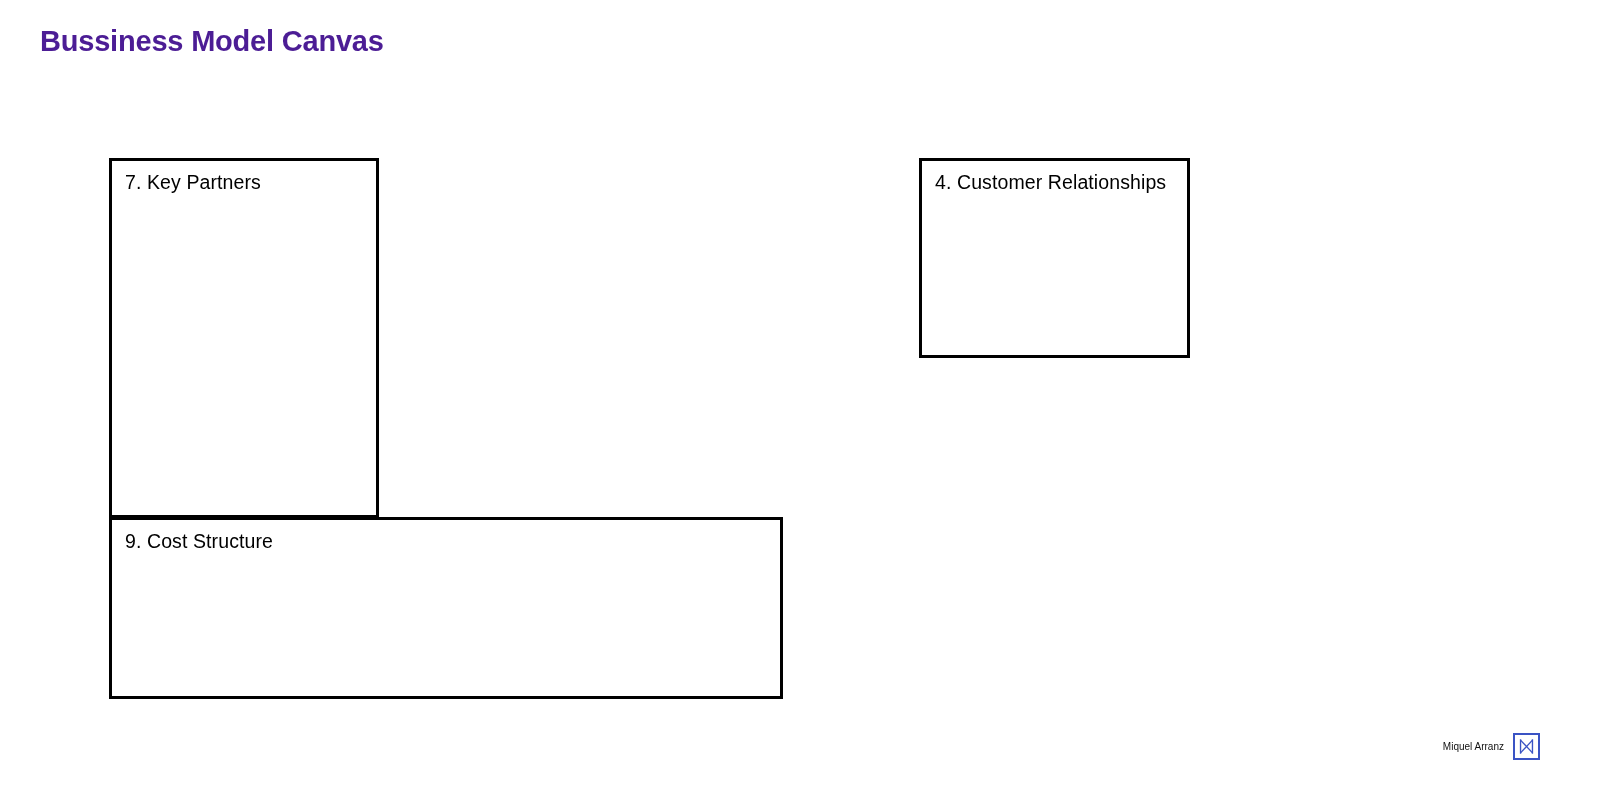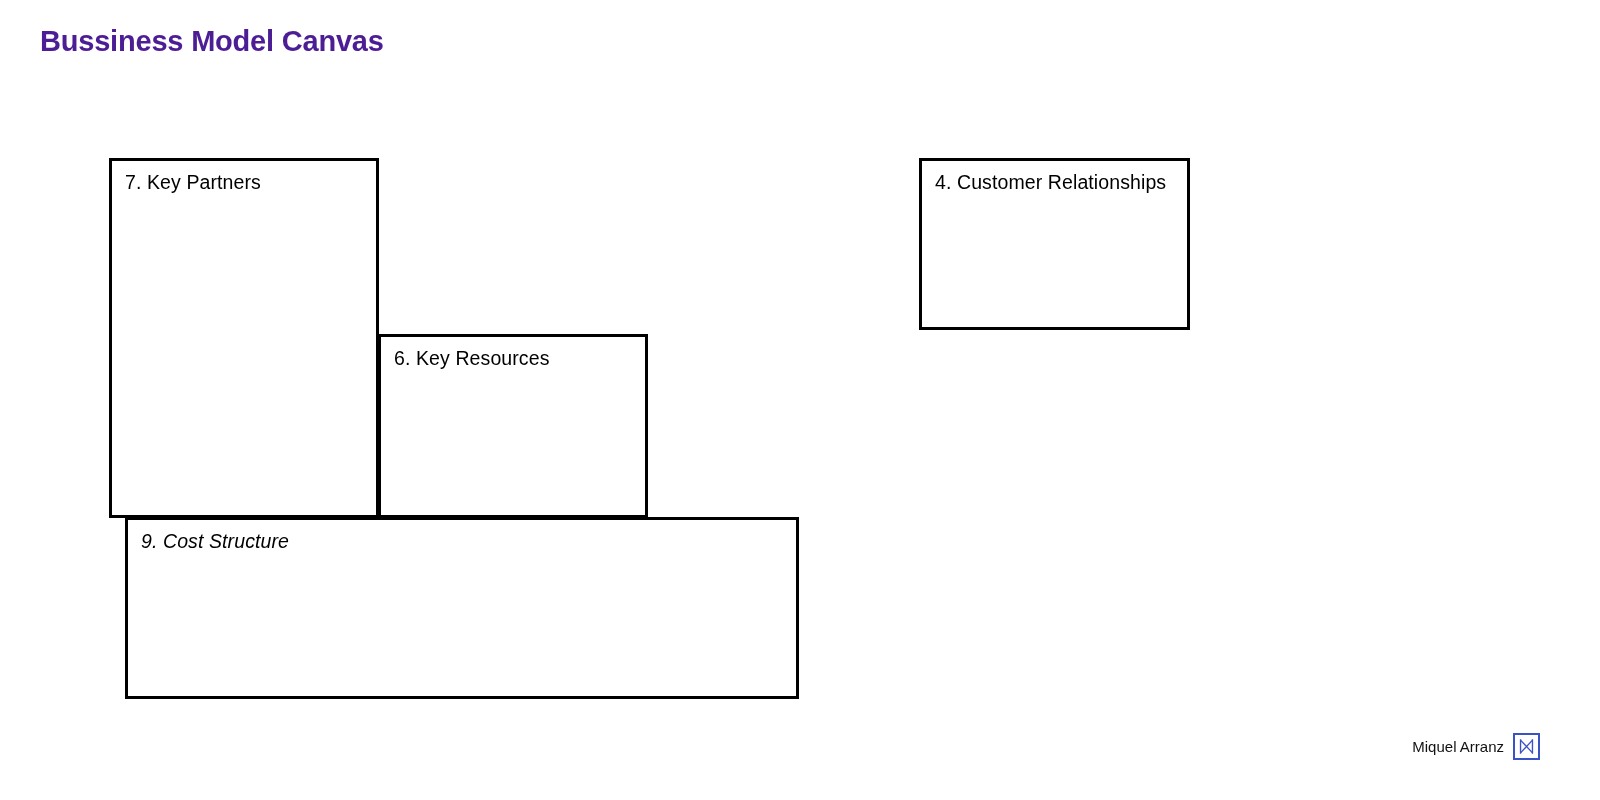--- a/index.html
+++ b/index.html
@@ -68,39 +68,39 @@
     font-size: 15px;
     line-height: 1.35;
     color: #000000;
   }
 
   
   .c-key-partners       { left: 0px;    top: 0px;   width: 270px; height: 360px; }
   .c-key-activities     { left: 269px;  top: 0px;   width: 270px; height: 178px; }
   .c-key-resources      { left: 269px;  top: 176px; width: 270px; height: 184px; }
   .c-value-propositions { left: 541px;  top: 0px;   width: 270px; height: 360px; }
-  .c-customer-relations { left: 810px;  top: 0px;   width: 271px; height: 172px; }
+  .c-customer-relations { left: 810px;  top: 0px;   width: 271px; height: 200px; }
   .c-channels           { left: 810px;  top: 176px; width: 271px; height: 184px; }
   .c-customer-segments  { left: 1080px; top: 0px;   width: 268px; height: 360px; }
 
   
-  .c-cost-structure     { left: 16px;   top: 359px; width: 674px; height: 182px; font-style: italic; }
+  .c-cost-structure     { left: 0px;   top: 359px; width: 674px; height: 182px; }
   .c-revenue-streams    { left: 673px; top: 359px; width: 675px; height: 182px; }
 
   
   #footer-credit {
     position: absolute;
     right: 60px;
     bottom: 40px;
     display: flex;
     align-items: center;
     gap: 9px;
   }
   #author-name {
-    font-size: 15px;
+    font-size: 10px;
     font-weight: 400;
     color: #111111;
     white-space: nowrap;
   }
   #author-logo {
     width: 27px;
     height: 27px;
     box-sizing: border-box;
     border: 2px solid #3a53c4;
     display: block;
@@ -112,24 +112,20 @@
 <div id="page-title">Bussiness Model Canvas</div>
 
 <div id="canvas-frame">
 
   <div class="cell c-key-partners">
     <div class="cell-label">7. Key Partners</div>
     <div class="cell-body"></div>
   </div>
 
 
-  <div class="cell c-key-resources">
-    <div class="cell-label">6. Key Resources</div>
-    <div class="cell-body"></div>
-  </div>
 
 
   <div class="cell c-customer-relations">
     <div class="cell-label">4. Customer Relationships</div>
     <div class="cell-body"></div>
   </div>
 
 
 
   <div class="cell c-cost-structure">

